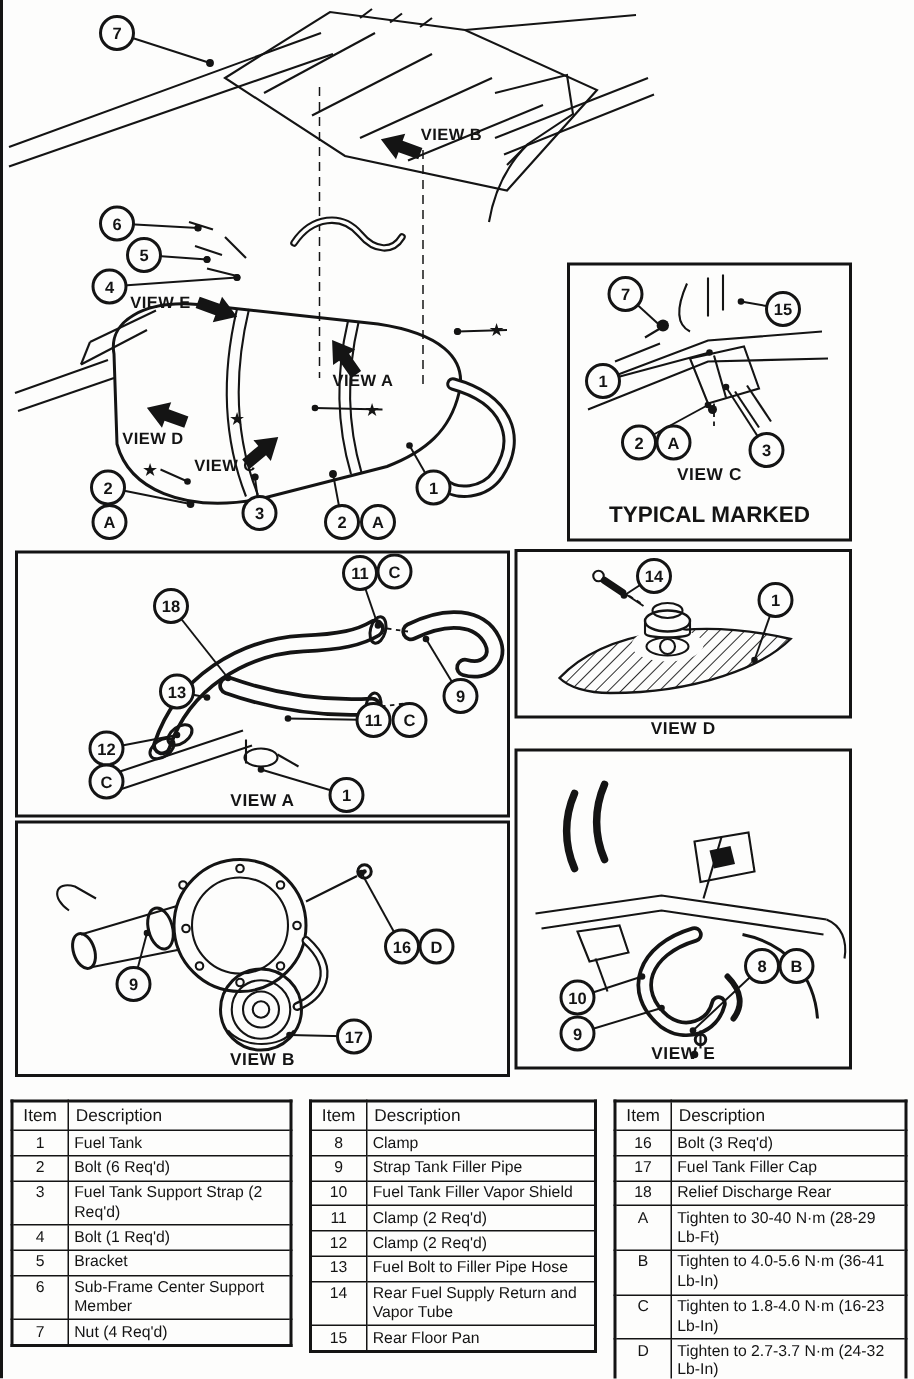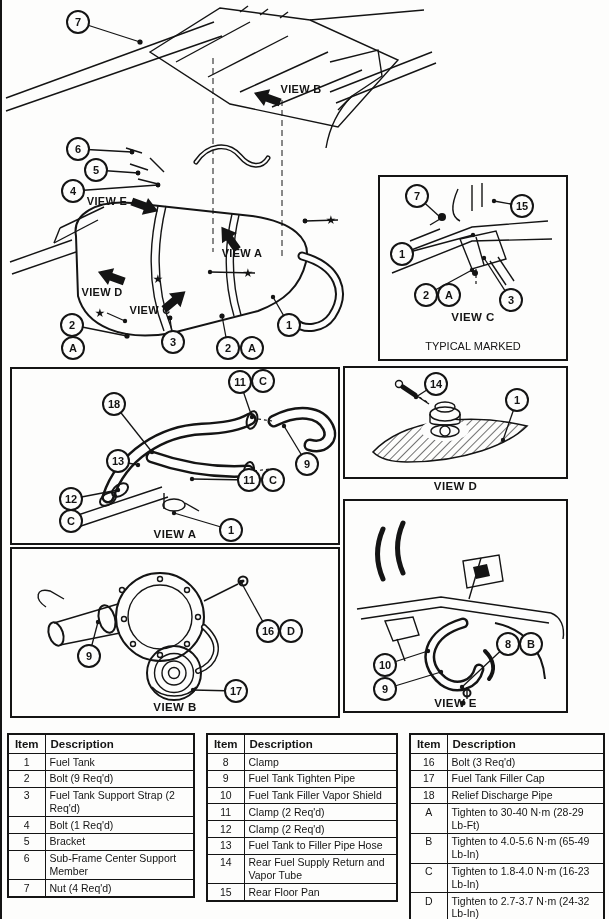--- a/index.html
+++ b/index.html
@@ -6,22 +6,22 @@
   html,body{width:609px;height:919px;background:#fdfdfc;overflow:hidden}
   body{font-family:"Liberation Sans",sans-serif;color:#141414;position:relative}
   .edge{position:absolute;left:0;top:0;width:2px;height:919px;background:#141414}
   .stage{position:absolute;left:0;top:0;width:609px;height:733px}
   svg{display:block}
   .layer{position:absolute;left:0;top:0}
   .viewbox{position:absolute;border:2.5px solid #141414;background:#fdfdfc}
   .viewbox .art,.viewbox .ov{position:absolute;left:0;top:0;width:100%;height:100%}
   .caption{position:absolute;left:0;width:100%;text-align:center;font-weight:700;
            font-size:11.5px;letter-spacing:.4px;color:#141414;white-space:nowrap}
-  .sub{position:absolute;left:0;width:100%;text-align:center;font-weight:400;
-       font-size:11px;line-height:1.18;color:#141414}
+  .sub{position:absolute;left:0;width:100%;text-align:center;font-weight:700;
+       font-size:15px;line-height:1.18;color:#141414}
   #view-c{left:378px;top:175px;width:190px;height:186px}
   #view-a{left:10px; top:367px;width:330px;height:178px}
   #view-d{left:343px;top:366px;width:225px;height:113px}
   #view-b{left:10px; top:547px;width:330px;height:171px}
   #view-e{left:343px;top:499px;width:225px;height:214px}
   #view-c .caption{bottom:36px}
   #view-c .sub{bottom:6px}
   #view-a .caption,#view-b .caption{bottom:3px}
   #view-e .caption{bottom:2px}
   #view-d .caption{top:100%;margin-top:3px}
@@ -43,21 +43,21 @@
   .dash{stroke:#141414;stroke-width:1;fill:none;stroke-dasharray:6 4}
   .dash2{stroke:#141414;stroke-width:1.2;fill:none;stroke-dasharray:3 3}
   .fillk{fill:#141414}
   
   #tables{position:absolute;left:0;top:733px;width:609px;height:186px}
   #tables table{position:absolute;top:0;border-collapse:collapse;background:#fdfdfc;
                 border:2.5px solid #141414}
   #tables table:nth-of-type(1){left:7px;width:188px}
   #tables table:nth-of-type(2){left:206px;width:192px}
   #tables table:nth-of-type(3){left:409px;width:196px}
-  #tables th{border:1.5px solid #141414;font-size:11.5px;font-weight:700;padding:3px 5px;
+  #tables th{border:1.5px solid #141414;font-size:11.5px;font-weight:400;padding:3px 5px;
              text-align:left;vertical-align:middle}
   #tables th.item{text-align:center;width:37px;padding:3px 2px}
   #tables td{border:1.5px solid #141414;font-size:10.5px;line-height:1.22;padding:1.5px 4px;
              vertical-align:top}
   #tables td.item{text-align:center;width:37px}
 </style>
 </head>
 <body>
 
 <div class="edge"></div>
@@ -495,21 +495,21 @@
         <tr>
           <th class="item">Item</th>
           <th class="desc">Description</th>
         </tr>
         <tr>
           <td class="item">1</td>
           <td class="desc">Fuel Tank</td>
         </tr>
         <tr>
           <td class="item">2</td>
-          <td class="desc">Bolt (9 Req'd)</td>
+          <td class="desc">Bolt (6 Req'd)</td>
         </tr>
         <tr>
           <td class="item">3</td>
           <td class="desc">Fuel Tank Support Strap (2 Req'd)</td>
         </tr>
         <tr>
           <td class="item">4</td>
           <td class="desc">Bolt (1 Req'd)</td>
         </tr>
         <tr>
@@ -531,37 +531,37 @@
         <tr>
           <th class="item">Item</th>
           <th class="desc">Description</th>
         </tr>
         <tr>
           <td class="item">8</td>
           <td class="desc">Clamp</td>
         </tr>
         <tr>
           <td class="item">9</td>
-          <td class="desc">Fuel Tank Tighten Pipe</td>
+          <td class="desc">Strap Tank Filler Pipe</td>
         </tr>
         <tr>
           <td class="item">10</td>
           <td class="desc">Fuel Tank Filler Vapor Shield</td>
         </tr>
         <tr>
           <td class="item">11</td>
           <td class="desc">Clamp (2 Req'd)</td>
         </tr>
         <tr>
           <td class="item">12</td>
           <td class="desc">Clamp (2 Req'd)</td>
         </tr>
         <tr>
           <td class="item">13</td>
-          <td class="desc">Fuel Tank to Filler Pipe Hose</td>
+          <td class="desc">Fuel Bolt to Filler Pipe Hose</td>
         </tr>
         <tr>
           <td class="item">14</td>
           <td class="desc">Rear Fuel Supply Return and Vapor Tube</td>
         </tr>
         <tr>
           <td class="item">15</td>
           <td class="desc">Rear Floor Pan</td>
         </tr>
       </tbody>
@@ -575,29 +575,29 @@
         <tr>
           <td class="item">16</td>
           <td class="desc">Bolt (3 Req'd)</td>
         </tr>
         <tr>
           <td class="item">17</td>
           <td class="desc">Fuel Tank Filler Cap</td>
         </tr>
         <tr>
           <td class="item">18</td>
-          <td class="desc">Relief Discharge Pipe</td>
+          <td class="desc">Relief Discharge Rear</td>
         </tr>
         <tr>
           <td class="item">A</td>
           <td class="desc">Tighten to 30-40 N·m (28-29 Lb-Ft)</td>
         </tr>
         <tr>
           <td class="item">B</td>
-          <td class="desc">Tighten to 4.0-5.6 N·m (65-49 Lb-In)</td>
+          <td class="desc">Tighten to 4.0-5.6 N·m (36-41 Lb-In)</td>
         </tr>
         <tr>
           <td class="item">C</td>
           <td class="desc">Tighten to 1.8-4.0 N·m (16-23 Lb-In)</td>
         </tr>
         <tr>
           <td class="item">D</td>
           <td class="desc">Tighten to 2.7-3.7 N·m (24-32 Lb-In)</td>
         </tr>
       </tbody>

